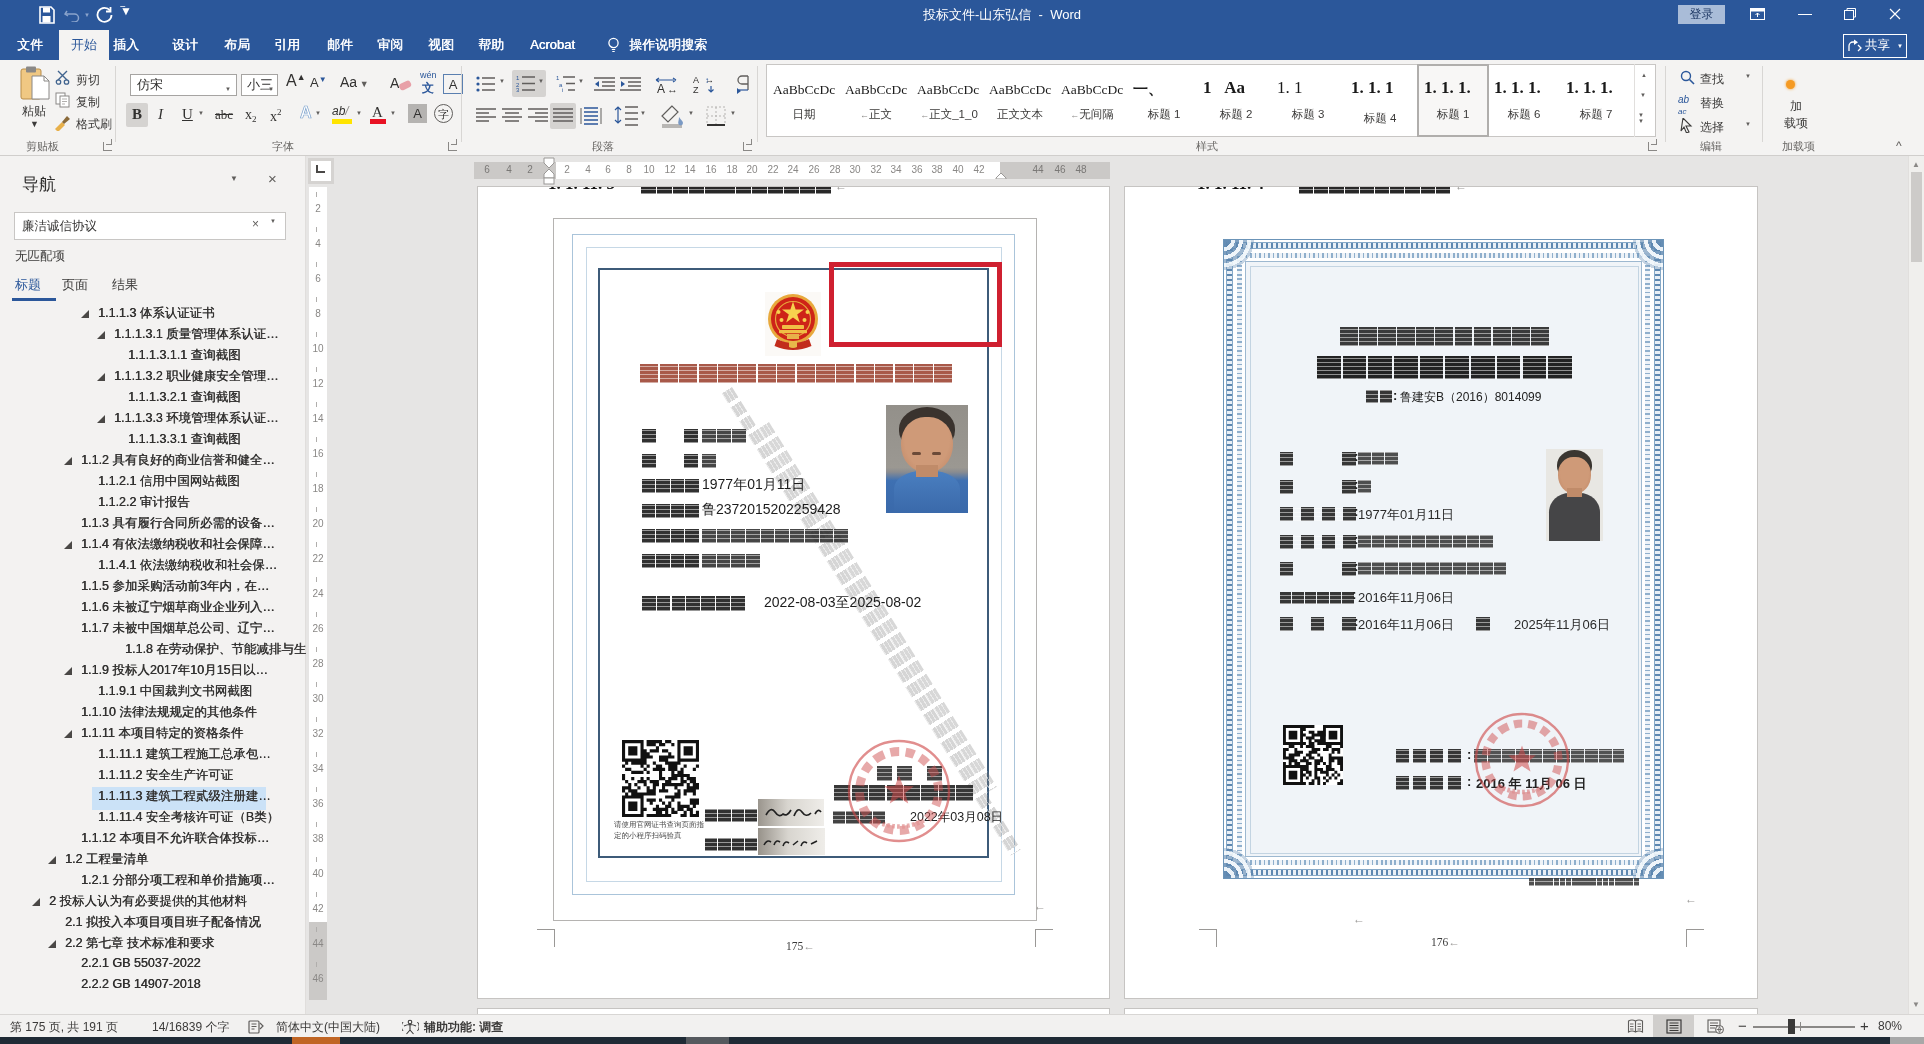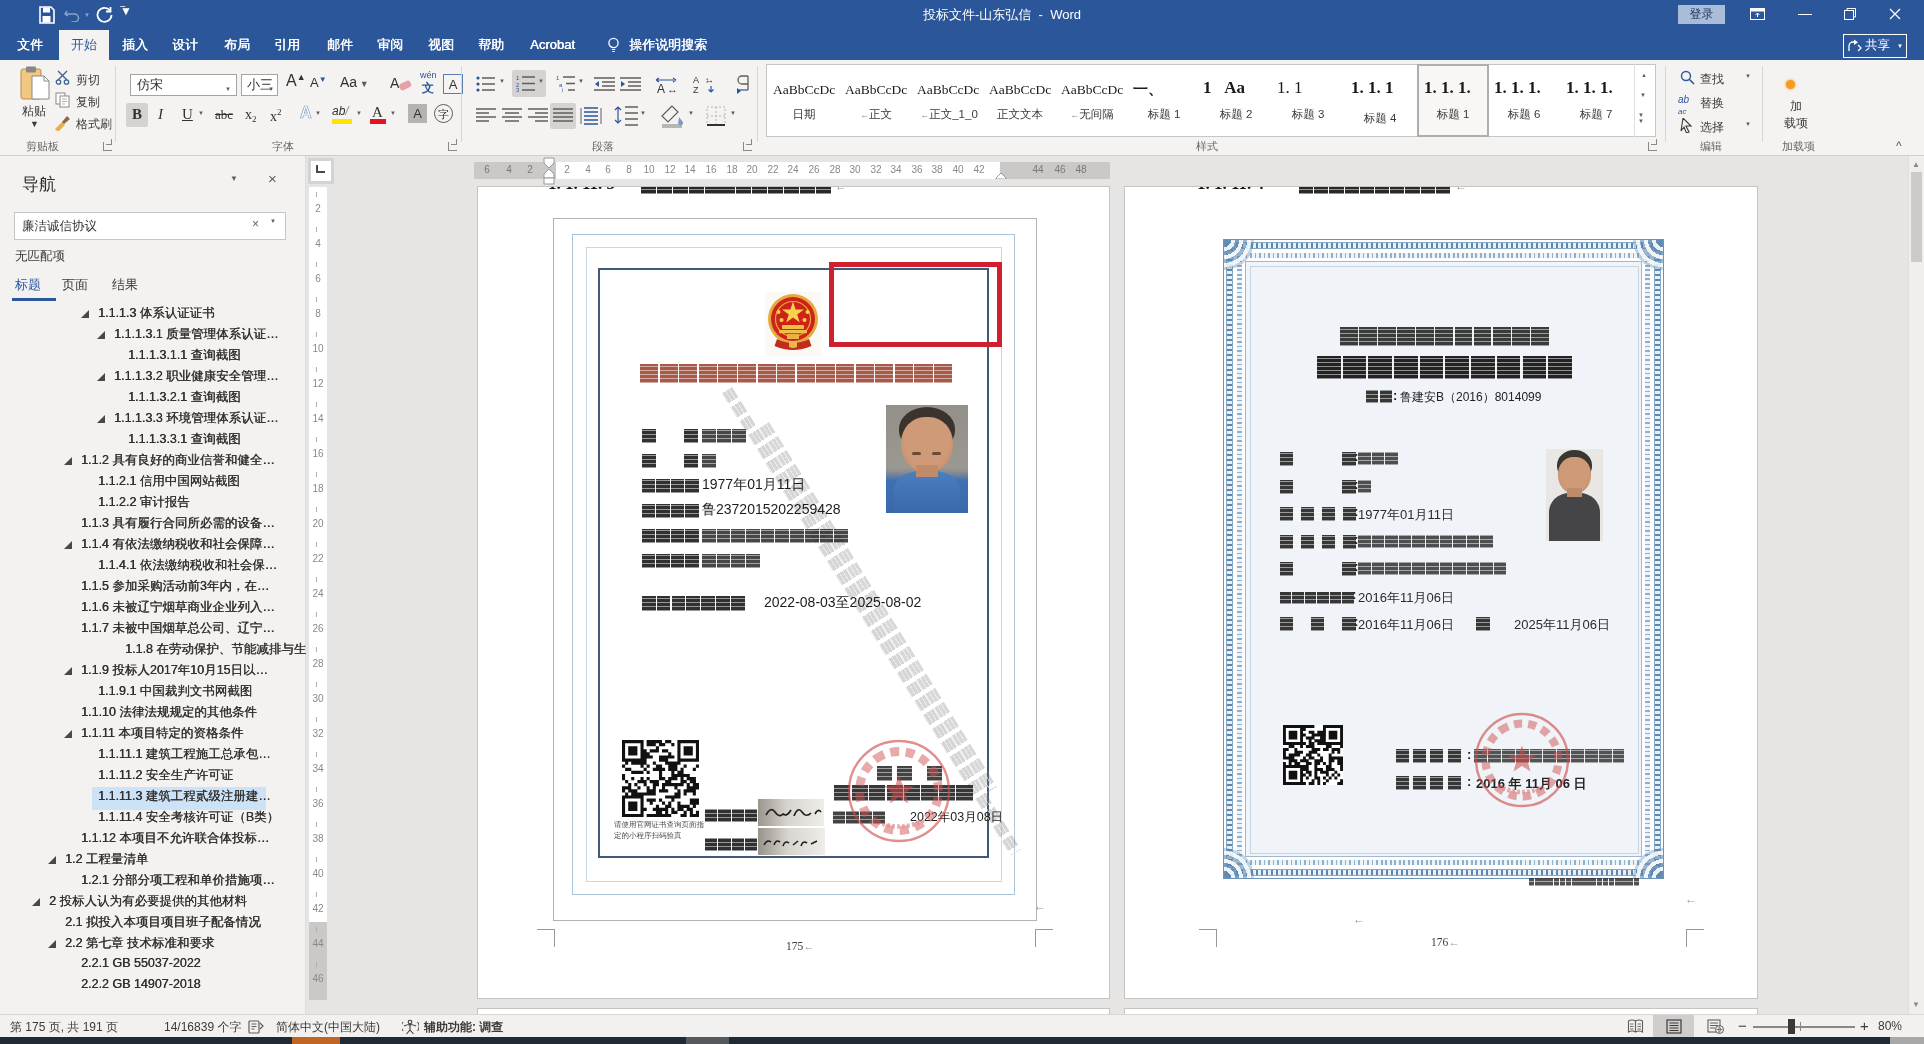--- a/index.html
+++ b/index.html
@@ -69,21 +69,21 @@
       <rect x="0.5" y="2.5" width="9" height="9" fill="none" stroke="#fff"></rect>
       <path d="M3 2.5 v-2 h8.5 v8.5 h-2" fill="none" stroke="#fff"></path>
     </svg>
   <svg class="abs" style="left:1889px;top:8px" width="12" height="12" viewBox="0 0 12 12">
       <path d="M1 1 L11 11 M11 1 L1 11" stroke="#fff" stroke-width="1.2"></path>
     </svg>
 </div>
 <div class="abs" id="tabrow">
   <div class="tab" style="left:17px;">文件</div>
   <div class="abs" style="left:59px;top:0;width:50px;height:30px;background:#f4f3f2;color:#2b579a;font-size:13px;text-align:center;line-height:30px;">开始</div>
-  <div class="tab" style="left:122px;">插入</div>
+  <div class="tab" style="left:113px;">插入</div>
   <div class="tab" style="left:172px;">设计</div>
   <div class="tab" style="left:224px;">布局</div>
   <div class="tab" style="left:274px;">引用</div>
   <div class="tab" style="left:327px;">邮件</div>
   <div class="tab" style="left:377px;">审阅</div>
   <div class="tab" style="left:428px;">视图</div>
   <div class="tab" style="left:478px;">帮助</div>
   <div class="tab" style="left:530px;">Acrobat</div>
   <svg class="abs" style="left:606px;top:7px" width="15" height="17" viewBox="0 0 15 17">
       <circle cx="7.5" cy="6" r="4.6" fill="none" stroke="#fff" stroke-width="1.3"></circle>
@@ -629,21 +629,21 @@
   <div class="abs" style="left:171px;top:852px;width:633px;height:8px;background:#fff;border:1px solid #c6c4c2;"></div>
   <div class="abs" style="left:818px;top:852px;width:634px;height:8px;background:#fff;border:1px solid #c6c4c2;"></div>
 </div>
 <div class="abs" style="left:1908px;top:156px;width:16px;height:858px;background:#f0efed;border-left:1px solid #e1dfdd;">
   <div class="abs" style="left:3px;top:4px;font-size:8px;color:#8a8886;">▲</div>
   <div class="abs" style="left:3px;top:844px;font-size:8px;color:#8a8886;">▼</div>
   <div class="abs" style="left:2px;top:16px;width:11px;height:90px;background:#cdcbc9;"></div>
 </div>
 <div class="abs" id="statusbar">
   <div class="abs" style="left:10px;top:4px;">第 175 页, 共 191 页</div>
-  <div class="abs" style="left:152px;top:4px;margin-left:12px;">14/16839 个字</div>
+  <div class="abs" style="left:152px;top:4px;">14/16839 个字</div>
   <svg class="abs" style="left:248px;top:5px" width="16" height="14" viewBox="0 0 16 14">
       <rect x="1" y="1" width="10" height="12" rx="1" fill="none" stroke="#605e5c" stroke-width="1.2"></rect>
       <path d="M3.5 4 h5 M3.5 6.5 h5 M3.5 9 h3" stroke="#605e5c"></path>
       <path d="M12 3 l3 3 -3 3" fill="none" stroke="#605e5c" stroke-width="1.2"></path>
     </svg>
   <div class="abs" style="left:276px;top:4px;">简体中文(中国大陆)</div>
   <svg class="abs" style="left:402px;top:4px" width="17" height="16" viewBox="0 0 17 16">
       <circle cx="8" cy="3" r="1.8" fill="none" stroke="#3b3a39" stroke-width="1.1"></circle>
       <path d="M2 7 q6 -3 12 0 M8 6 v5 M8 11 l-3.5 4 M8 11 l3.5 4" fill="none" stroke="#3b3a39" stroke-width="1.1"></path>
       <path d="M1 3 a7 7 0 0 0 0 9 M15.5 3 a7 7 0 0 1 0 9" fill="none" stroke="#3b3a39" stroke-width="1"></path>

